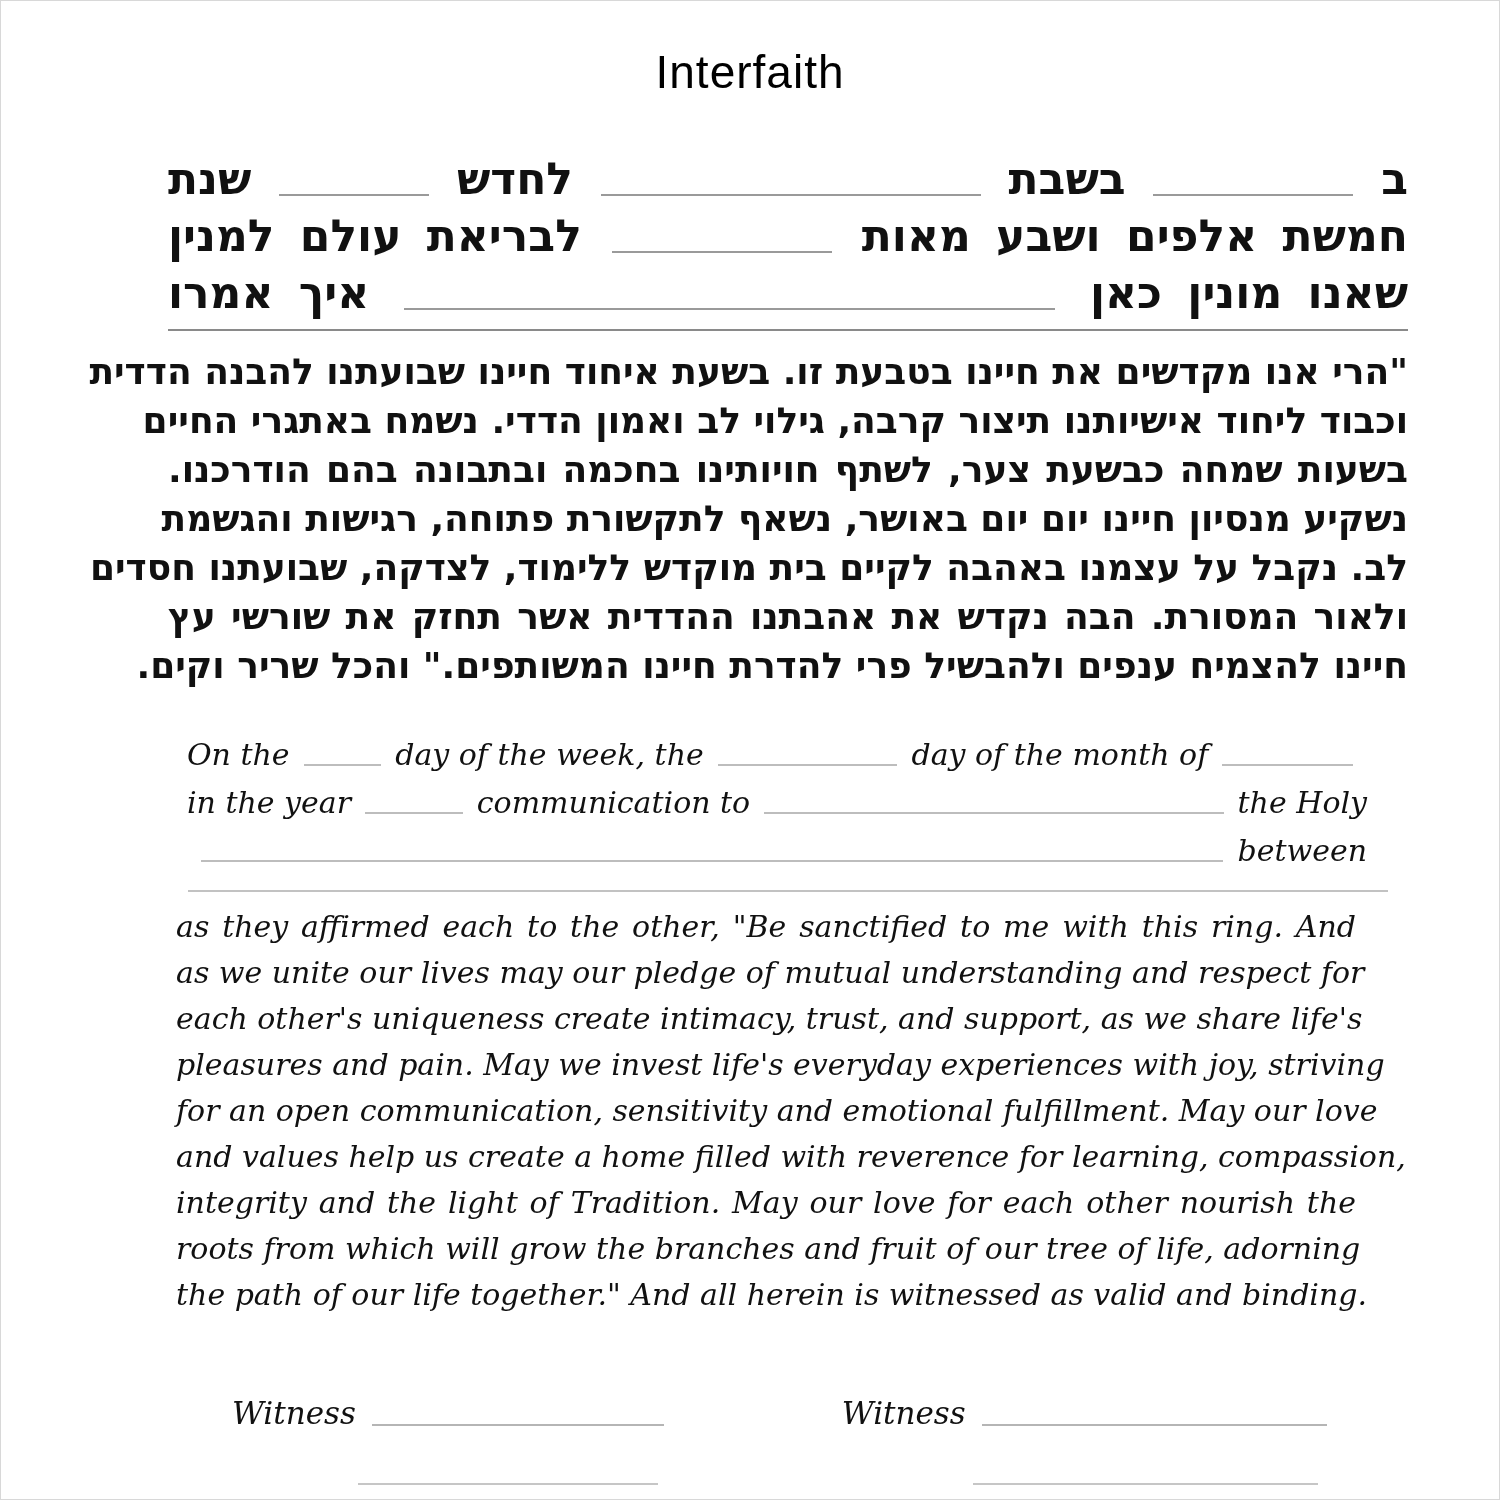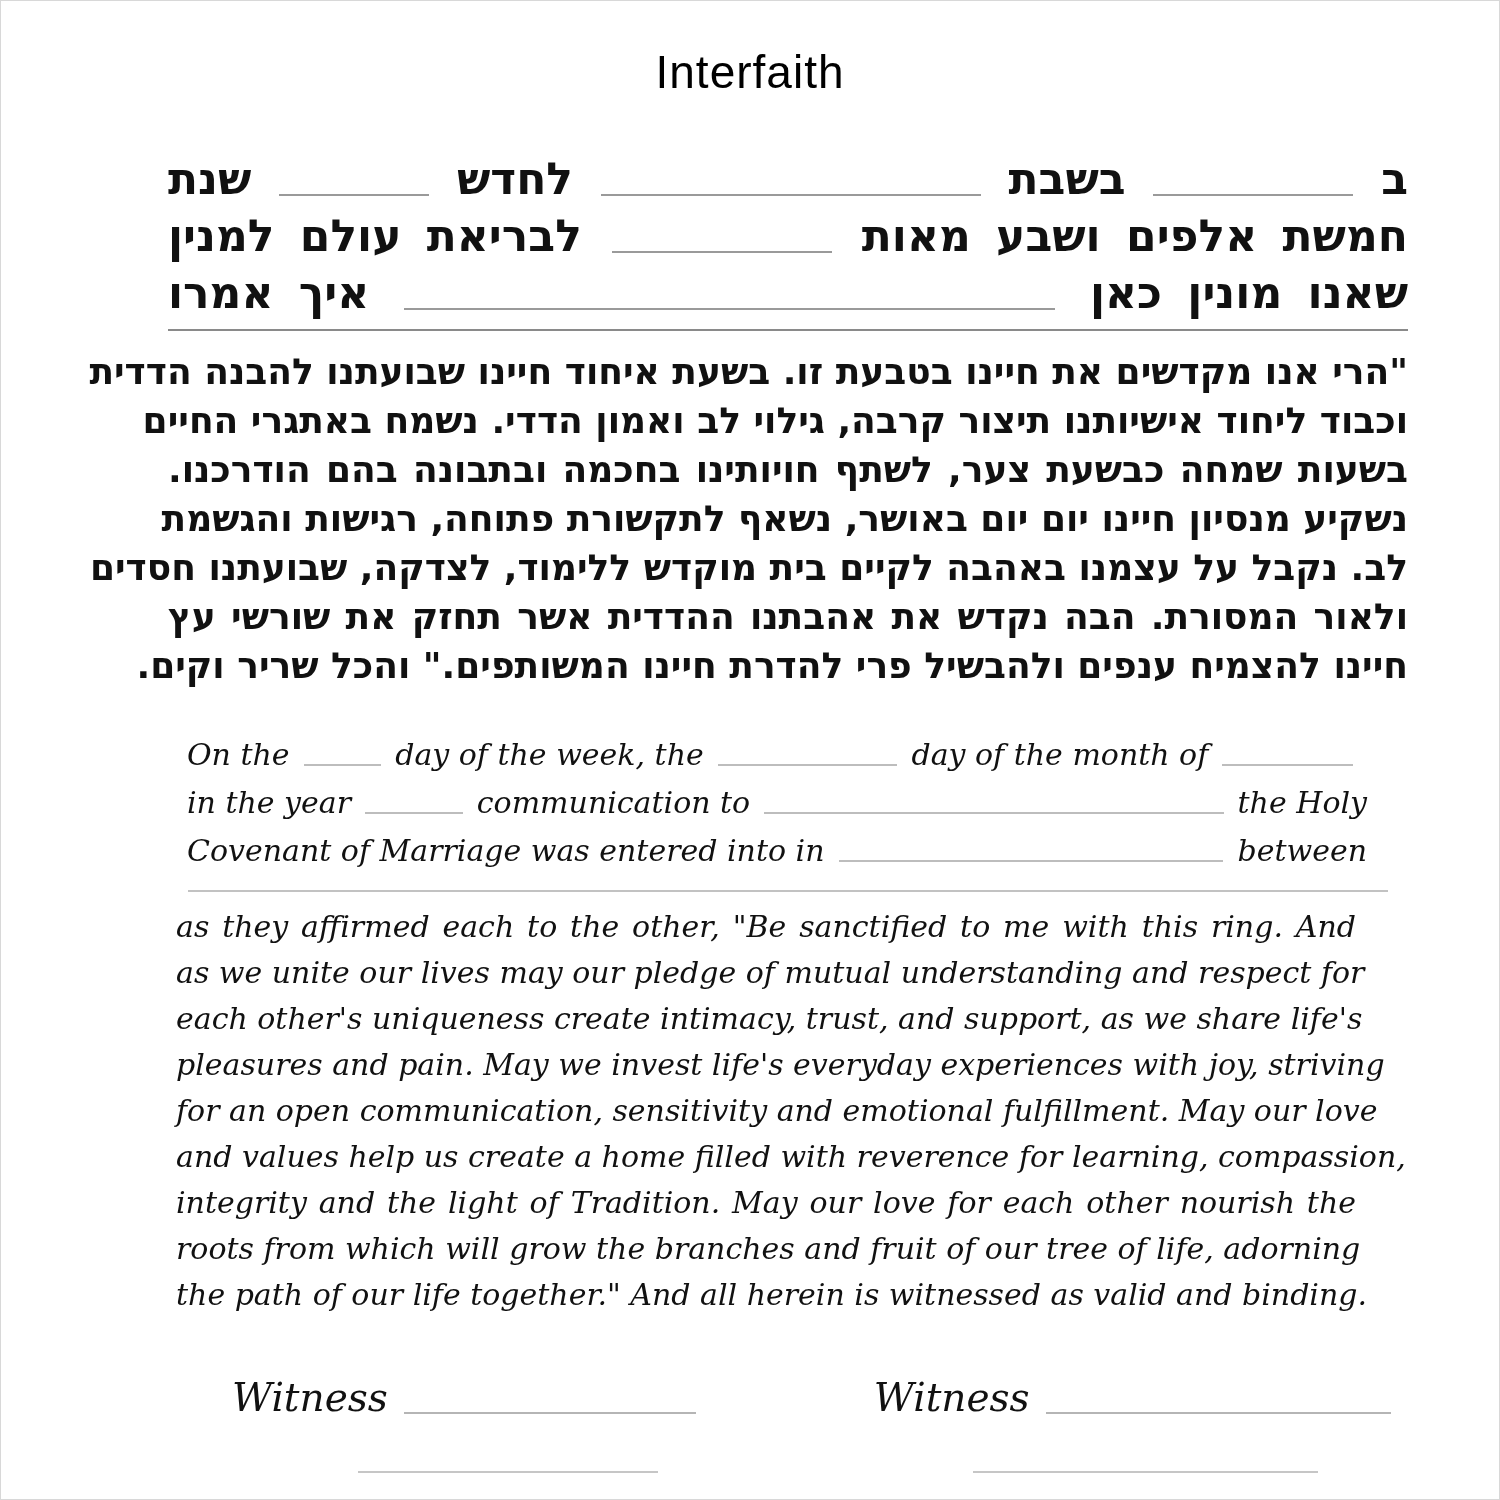--- a/index.html
+++ b/index.html
@@ -123,26 +123,26 @@
     font-size: 30px;
   }
   .en-par-line {
     text-align: justify;
     text-align-last: justify;
     line-height: 46px;
     white-space: nowrap;
   }
   
   .witness-row {
-    margin-top: 60px;
+    margin-top: 80px;
     display: flex;
     align-items: flex-end;
     font-family: "DejaVu Serif", serif;
     font-style: italic;
-    font-size: 39px;
+    font-size: 31px;
   }
   .witness-row .w { white-space: nowrap; line-height: 1; }
   .wit-left  { margin-left: 64px; }
   .wit-blank-1 { width: 292px; border-bottom: 2px solid #b5b5b5; height: 2px; margin: 0 0 3px 16px; }
   .wit-right { margin-left: 178px; }
   .wit-blank-2 { width: 345px; border-bottom: 2px solid #b5b5b5; height: 2px; margin: 0 0 3px 16px; }
   .sig-row2 { margin-top: 52px; display: flex; }
   .sig-blank-l { margin-left: 190px; width: 300px; height: 2px; border-bottom: 2px solid #c6c6c6; }
   .sig-blank-r { margin-left: 315px; width: 345px; height: 2px; border-bottom: 2px solid #c6c6c6; }
 </style>
@@ -197,21 +197,20 @@
       <span class="en-blank eb160"></span>
     </div>
     <div class="en-row">
       <span class="w">in the year</span>
       <span class="en-blank eb100"></span>
       <span class="w">communication to</span>
       <span class="en-blank eb470"></span>
       <span class="w">the Holy</span>
     </div>
     <div class="en-row">
-      <span class="w">Covenant of Marriage was entered into in</span>
       <span class="en-blank eb500"></span>
       <span class="w">between</span>
     </div>
   </div>
 
   <div class="light-divider"></div>
 
   <div class="en-paragraph">
     <div class="en-par-line">as they affirmed each to the other, "Be sanctified to me with this ring. And</div>
     <div class="en-par-line">as we unite our lives may our pledge of mutual understanding and respect for</div>

